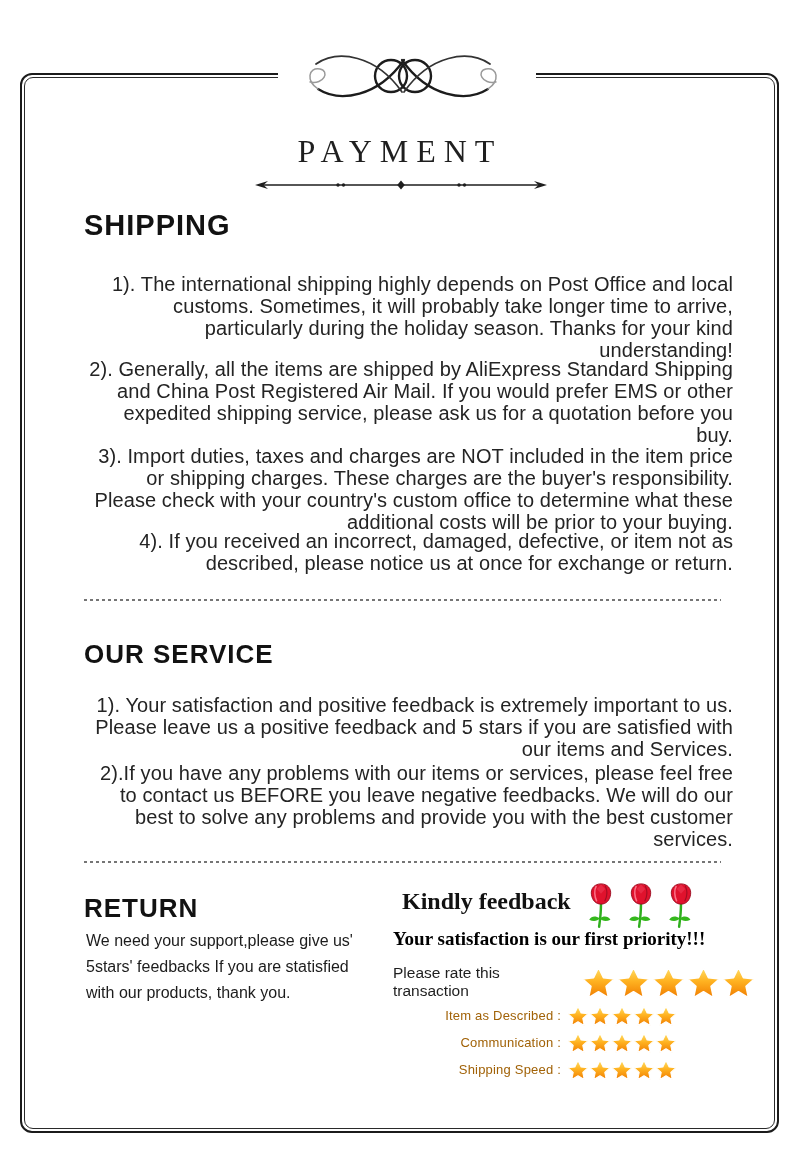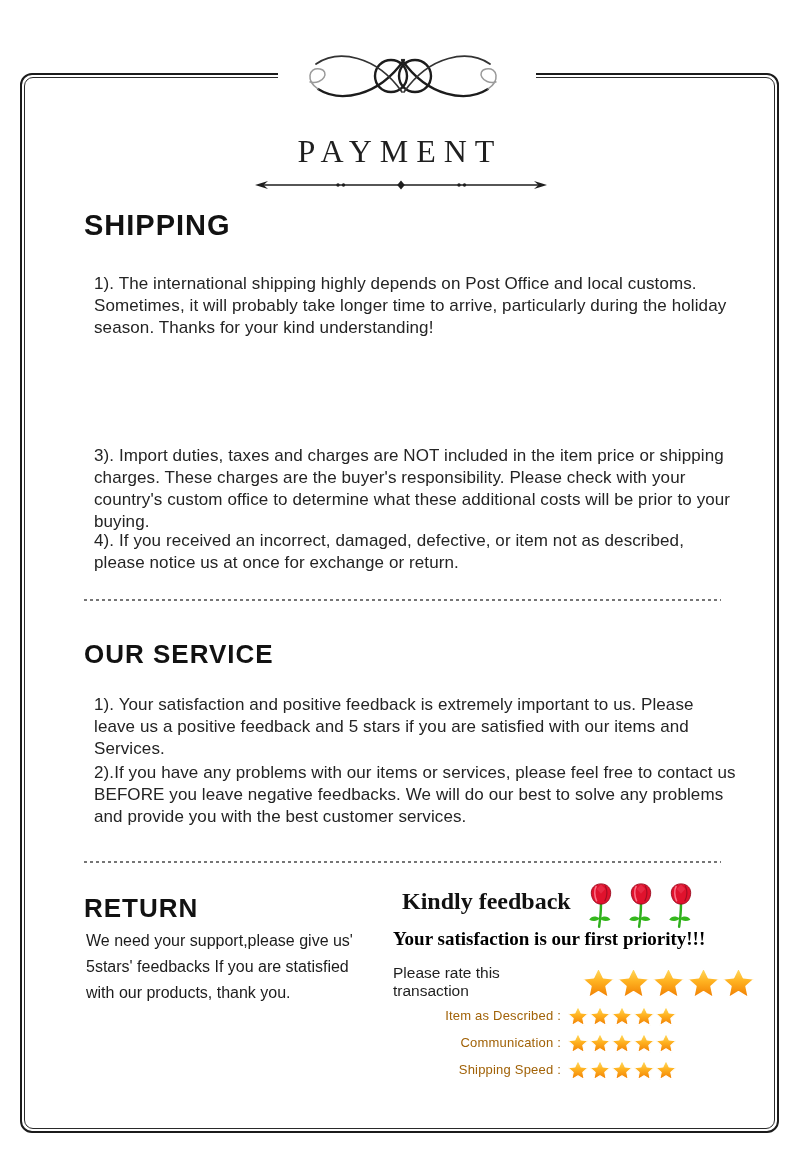--- a/index.html
+++ b/index.html
@@ -26,22 +26,22 @@
 
   .heading {
     position:absolute; left:84px; font-weight:700; color:#121212;
     letter-spacing:1px; font-size:29px;text-align:center;
   }
   .h-shipping { top:209px; }
   .h-service  { top:639px; font-size:26px; }
   .h-return   { top:893px; font-size:26px; }
 
   .body-par {
-    position:absolute; left:94px; width:645px;
-    font-size:17px; line-height:22px; color:#242424; letter-spacing:.1px;
+    position:absolute; left:88px; width:645px;
+    font-size:20px; line-height:22px; color:#242424; letter-spacing:.1px;text-align:right;
   }
   .p1 { top:273px; } .p2 { top:358px; } .p3 { top:445px; } .p4 { top:530px; }
   .s1 { top:694px; } .s2 { top:762px; }
 
   .divider {
     position:absolute; left:84px; width:637px; height:2px;
     background:repeating-linear-gradient(90deg,#757575 0 3px, transparent 3px 6px);
   }
   .d1 { top:599px; } .d2 { top:861px; }
 
@@ -110,20 +110,21 @@
     <path d="M294 7 L281 3 L285.5 7 L281 11 Z" fill="#1e1e1e"></path>
     <path d="M148 2.5 L151.8 7 L148 11.5 L144.2 7 Z" fill="#1e1e1e"></path>
     <circle cx="85" cy="7" r="1.7" fill="#1e1e1e"></circle>
       <circle cx="90.5" cy="7" r="1.7" fill="#1e1e1e"></circle>
     <circle cx="206" cy="7" r="1.7" fill="#1e1e1e"></circle>
       <circle cx="211.5" cy="7" r="1.7" fill="#1e1e1e"></circle>
   </svg>
 
   <h2 class="heading h-shipping">SHIPPING</h2>
   <p class="body-par p1">1).  The international shipping highly depends on Post Office and local customs. Sometimes, it will probably take longer time to arrive, particularly during the holiday season. Thanks for your kind understanding!</p>
+  <p class="body-par p2">2). Generally, all the items are shipped by AliExpress Standard Shipping and China Post Registered Air Mail. If you would prefer EMS or other expedited shipping service, please ask us for a quotation before you buy.</p>
   <p class="body-par p3">3). Import duties, taxes and charges are NOT included in the item price or shipping charges. These charges are the buyer's responsibility. Please check with your country's custom office to determine what these additional costs will be prior to your buying.</p>
   <p class="body-par p4">4). If you received an incorrect, damaged, defective, or item not as described, please notice us at once for exchange or return.</p>
 
   <div class="divider d1"></div>
 
   <h2 class="heading h-service">OUR SERVICE</h2>
   <p class="body-par s1">1). Your satisfaction and positive feedback is extremely important to us. Please leave us a positive feedback and 5 stars if you are satisfied with our items and Services.</p>
   <p class="body-par s2">2).If you have any problems with our items or services, please feel free to contact us BEFORE you leave negative feedbacks. We will do our best to solve any problems and provide you with the best customer services.</p>
 
   <div class="divider d2"></div>

